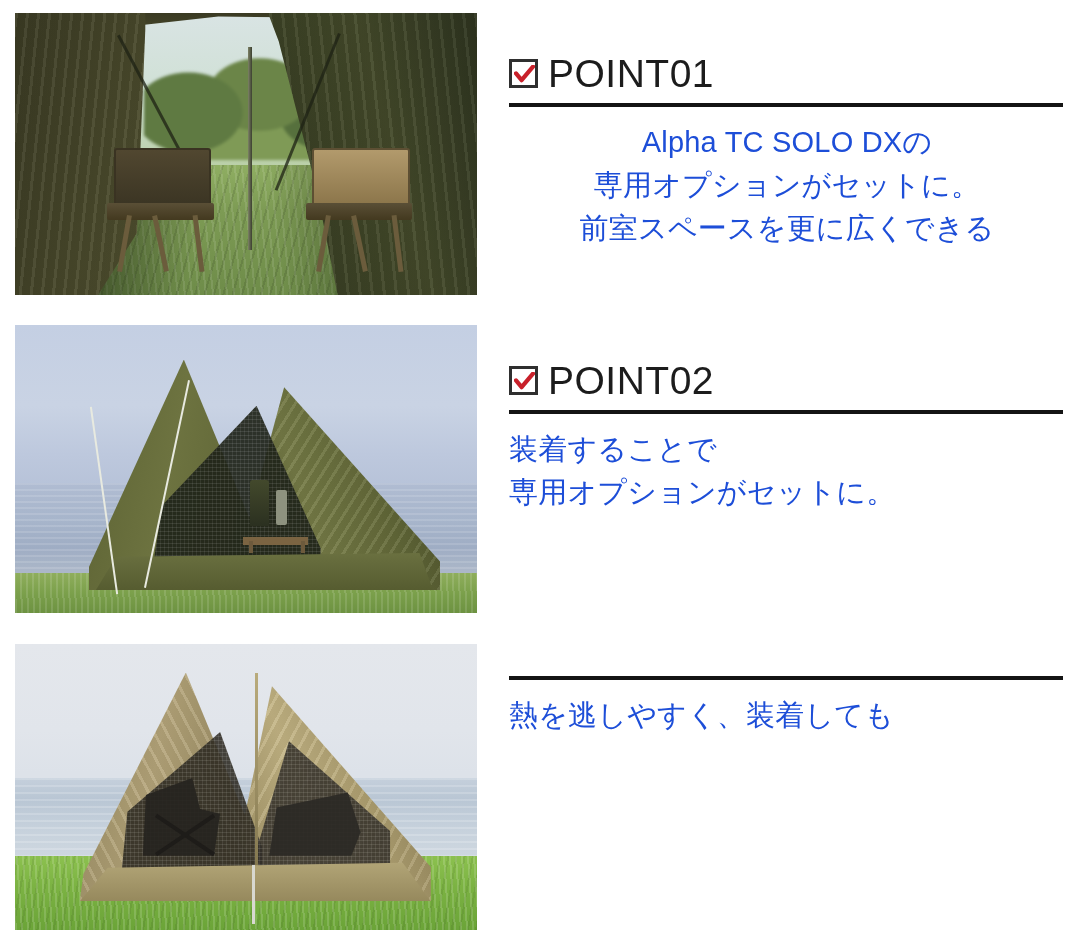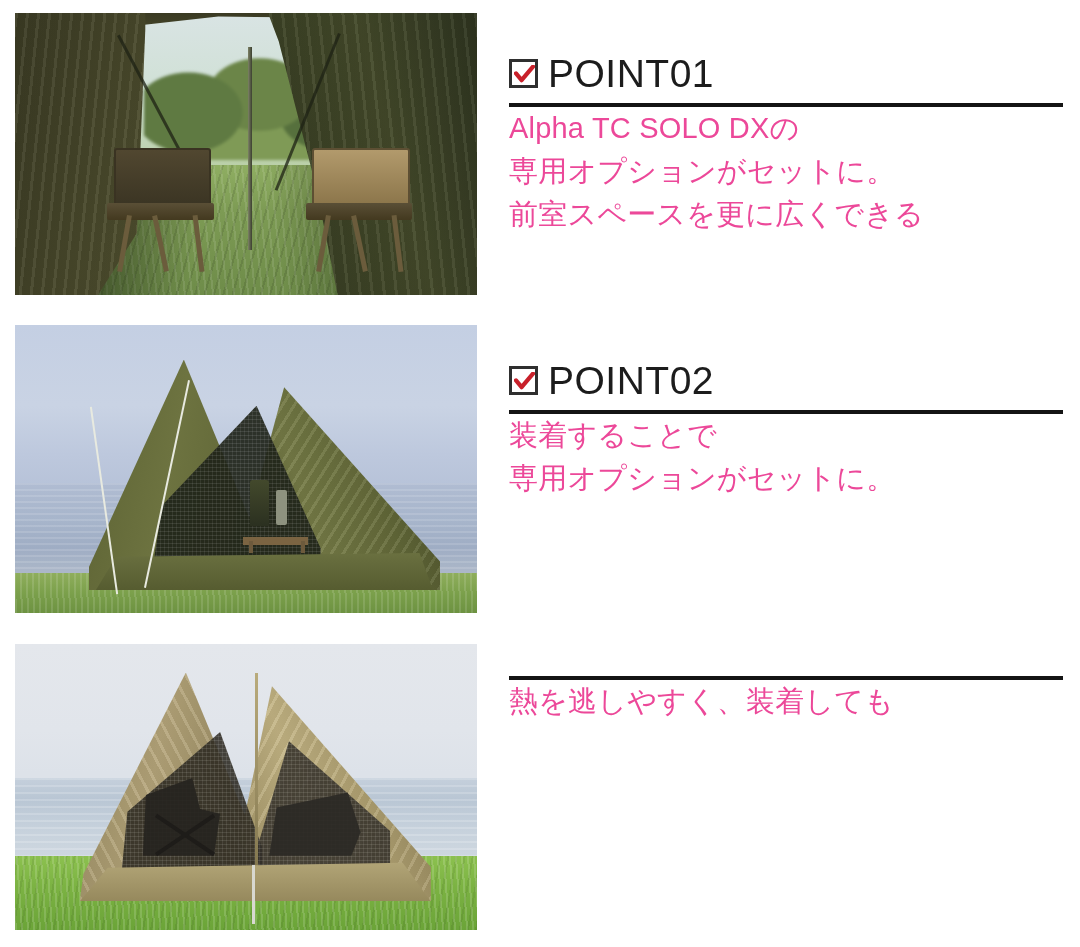--- a/index.html
+++ b/index.html
@@ -342,21 +342,21 @@
   .p3-xbar i:nth-child(1) { top: 46%; transform: rotate(34deg); }
   .p3-xbar i:nth-child(2) { top: 46%; transform: rotate(-34deg); }
 
   
   .point-text {
     position: absolute;
     left: 509px;
     top: 0;
     width: 556px;
   }
-  .point-text.t1 { top: 38px; }
+  .point-text.t1 { top: 38px; text-align: center; }
   .point-text.t2 { top: 33px; }
   .point-text.t3 { top: 24px; }
 
   .point-head {
     display: flex;
     align-items: center;
     gap: 10px;
     height: 44px;
   }
   .cbox {
@@ -377,23 +377,24 @@
     color: #1c1c1c;
     white-space: nowrap;
   }
   .rule {
     margin-top: 8px;
     width: 554px;
     height: 4px;
     background: #141414;
   }
   .point-body {
+    margin-top: 14px;
     font-size: 29px;
     line-height: 43px;
-    color: #ec4899;
+    color: #1d4ed8;
     letter-spacing: .2px;
   }
   .point-body .ln { display: block; white-space: nowrap; }
 </style>
 </head>
 <body>
 
 <div class="page">
 
   <div class="point-row r1">

